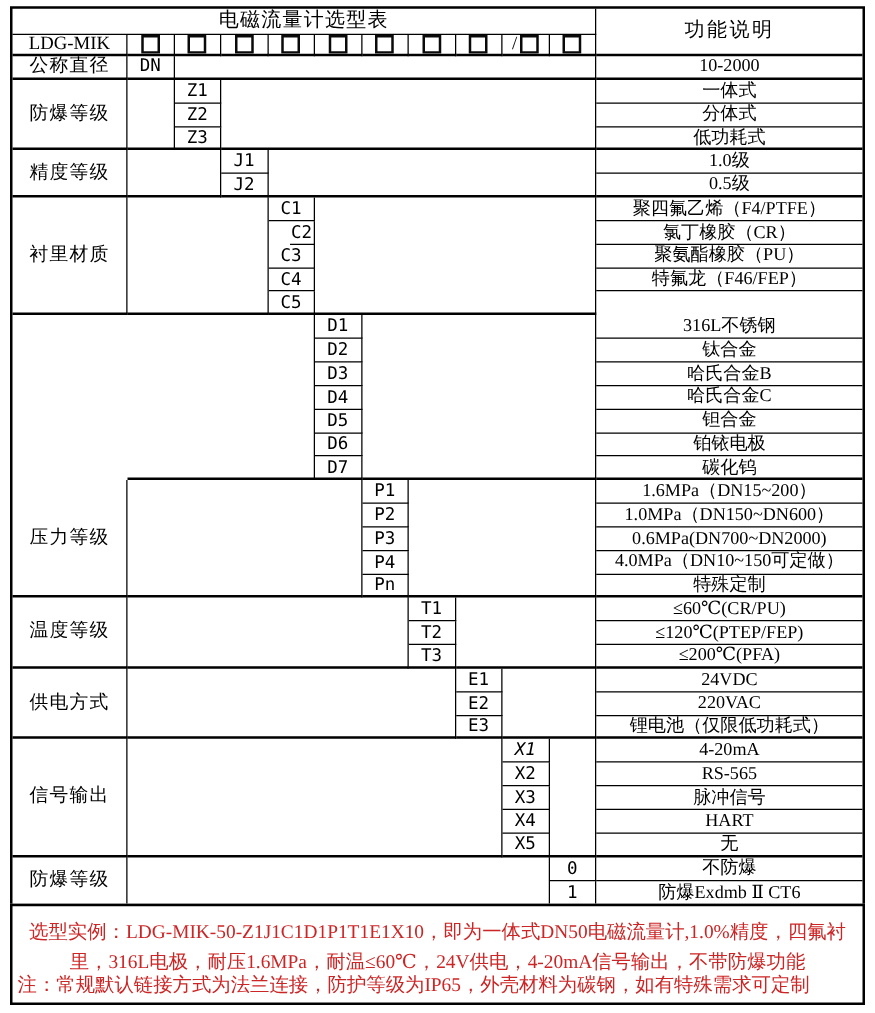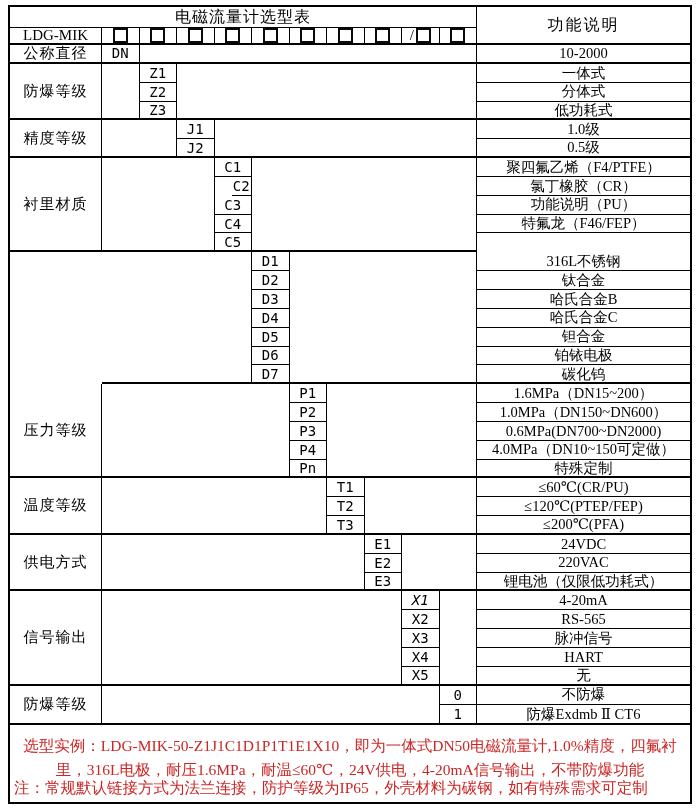--- a/index.html
+++ b/index.html
@@ -103,21 +103,21 @@
       <div class="c code thickb" style="grid-area: 8 / 4;">J2</div>
       <div class="c desc thickb" style="grid-area: 8 / 12;">0.5级</div>
       <div class="c label thickb" style="grid-area: 9 / 1 / span 5;">衬里材质</div>
       <div class="c filler thickb" style="grid-area: 9 / 2 / span 5 / 5;"></div>
       <div class="c filler thickb" style="grid-area: 9 / 6 / span 5 / 12;"></div>
       <div class="c code" style="grid-area: 9 / 5;">C1</div>
       <div class="c desc" style="grid-area: 9 / 12;">聚四氟乙烯（F4/PTFE）</div>
       <div class="c code" style="grid-area: 10 / 5; margin-left: 17px;">C2</div>
       <div class="c desc" style="grid-area: 10 / 12;">氯丁橡胶（CR）</div>
       <div class="c code" style="grid-area: 11 / 5;">C3</div>
-      <div class="c desc" style="grid-area: 11 / 12;">功能说明（PU）</div>
+      <div class="c desc" style="grid-area: 11 / 12;">聚氨酯橡胶（PU）</div>
       <div class="c code" style="grid-area: 12 / 5;">C4</div>
       <div class="c desc" style="grid-area: 12 / 12;">特氟龙（F46/FEP）</div>
       <div class="c code thickb" style="grid-area: 13 / 5;">C5</div>
       <div class="c filler thickb" style="grid-area: 14 / 2 / span 7 / 6;"></div>
       <div class="c filler thickb" style="grid-area: 14 / 7 / span 7 / 12;"></div>
       <div class="c code" style="grid-area: 14 / 6;">D1</div>
       <div class="c desc" style="grid-area: 14 / 12;">316L不锈钢</div>
       <div class="c code" style="grid-area: 15 / 6;">D2</div>
       <div class="c desc" style="grid-area: 15 / 12;">钛合金</div>
       <div class="c code" style="grid-area: 16 / 6;">D3</div>

